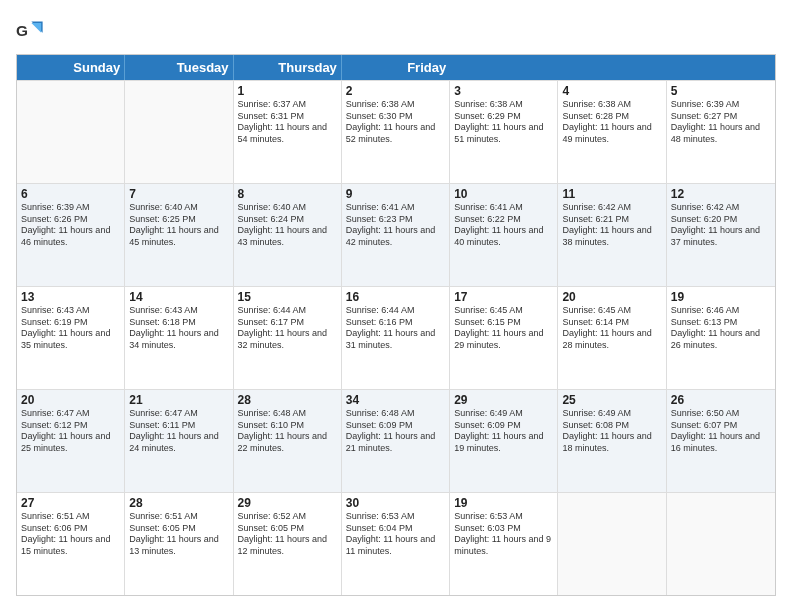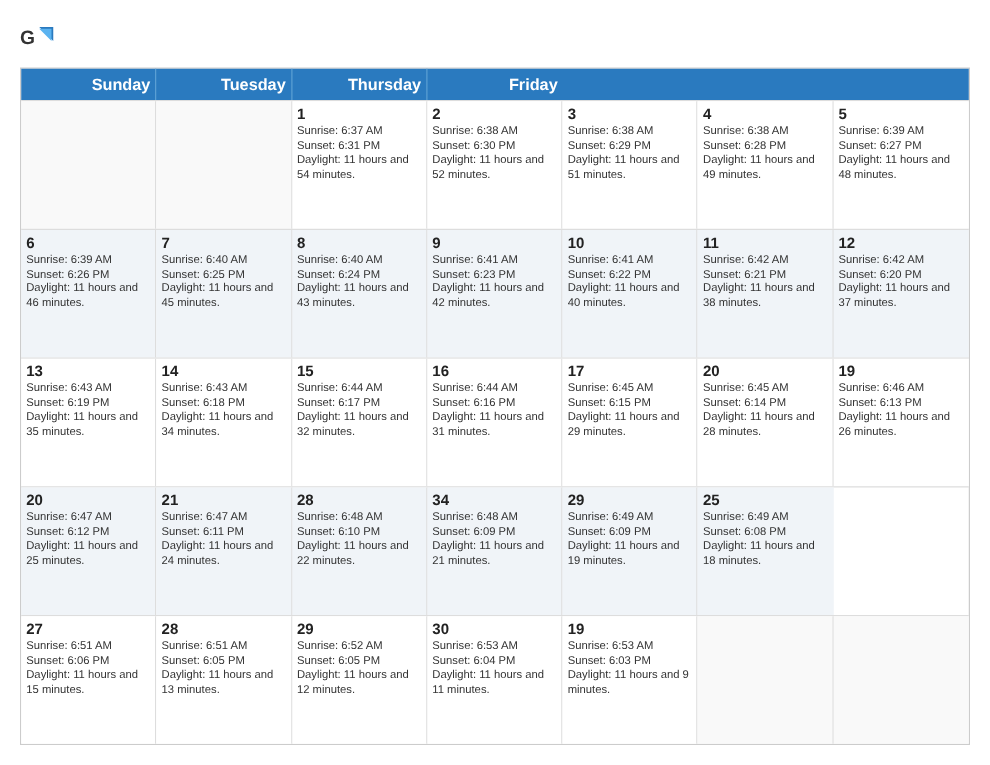--- a/index.html
+++ b/index.html
@@ -251,20 +251,24 @@
             <div class="cell-text">Sunrise: 6:48 AM<br>Sunset: 6:09 PM<br>Daylight: 11 hours and 21 minutes.</div>
           </div>
           <div class="cal-cell shaded">
             <span class="day-num">29</span>
             <div class="cell-text">Sunrise: 6:49 AM<br>Sunset: 6:09 PM<br>Daylight: 11 hours and 19 minutes.</div>
           </div>
           <div class="cal-cell shaded">
             <span class="day-num">25</span>
             <div class="cell-text">Sunrise: 6:49 AM<br>Sunset: 6:08 PM<br>Daylight: 11 hours and 18 minutes.</div>
           </div>
+          <div class="cal-cell shaded">
+            <span class="day-num">26</span>
+            <div class="cell-text">Sunrise: 6:50 AM<br>Sunset: 6:07 PM<br>Daylight: 11 hours and 16 minutes.</div>
+          </div>
         </div>
         <div class="cal-row">
           <div class="cal-cell">
             <span class="day-num">27</span>
             <div class="cell-text">Sunrise: 6:51 AM<br>Sunset: 6:06 PM<br>Daylight: 11 hours and 15 minutes.</div>
           </div>
           <div class="cal-cell">
             <span class="day-num">28</span>
             <div class="cell-text">Sunrise: 6:51 AM<br>Sunset: 6:05 PM<br>Daylight: 11 hours and 13 minutes.</div>
           </div>

